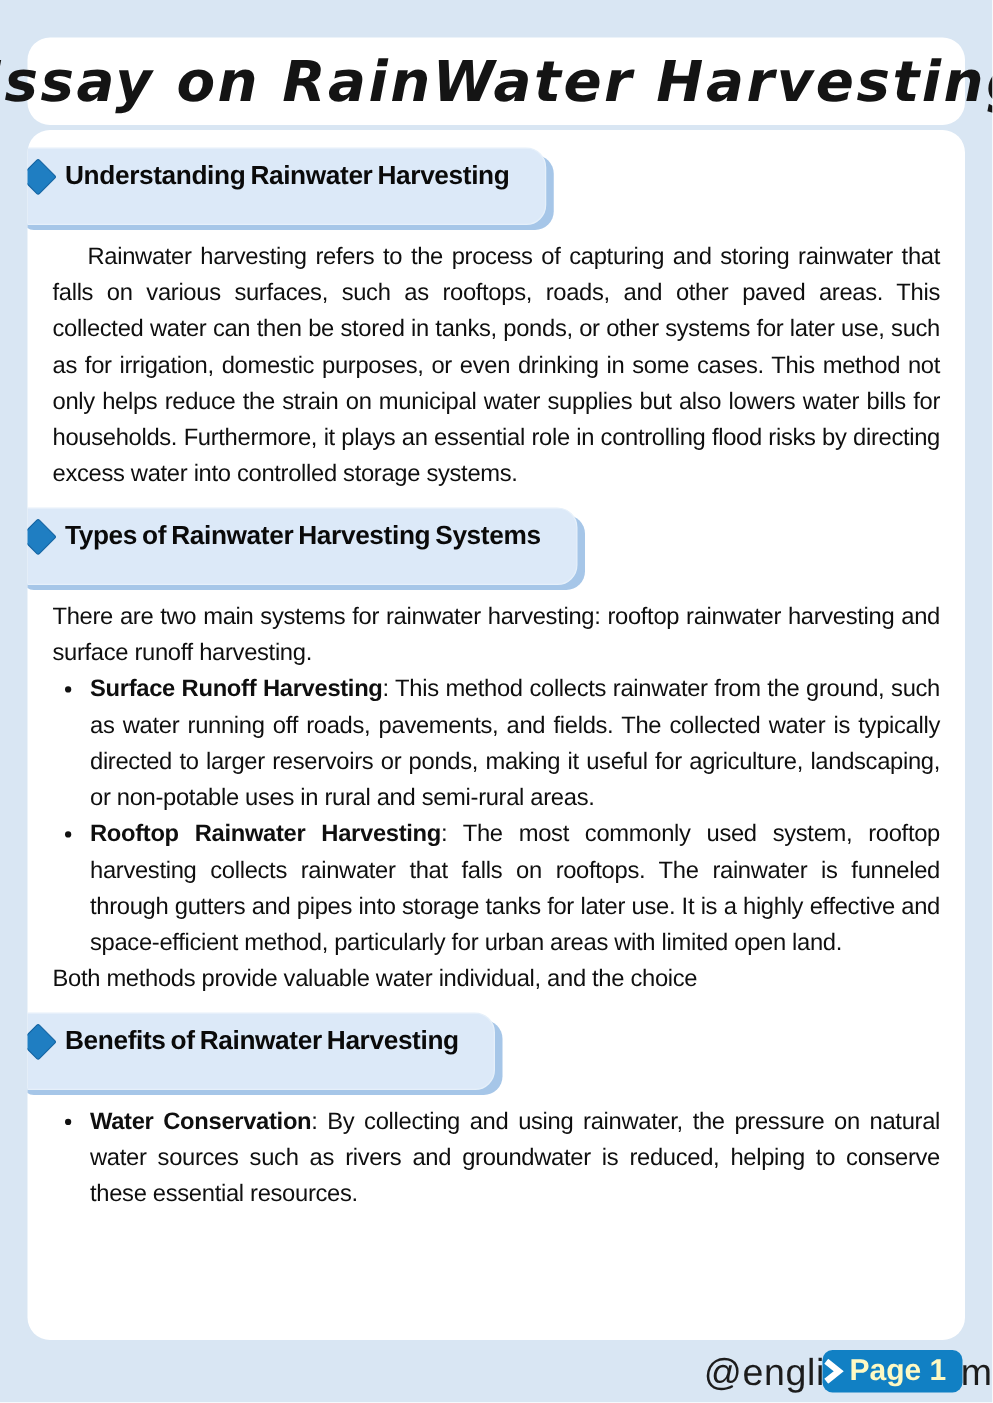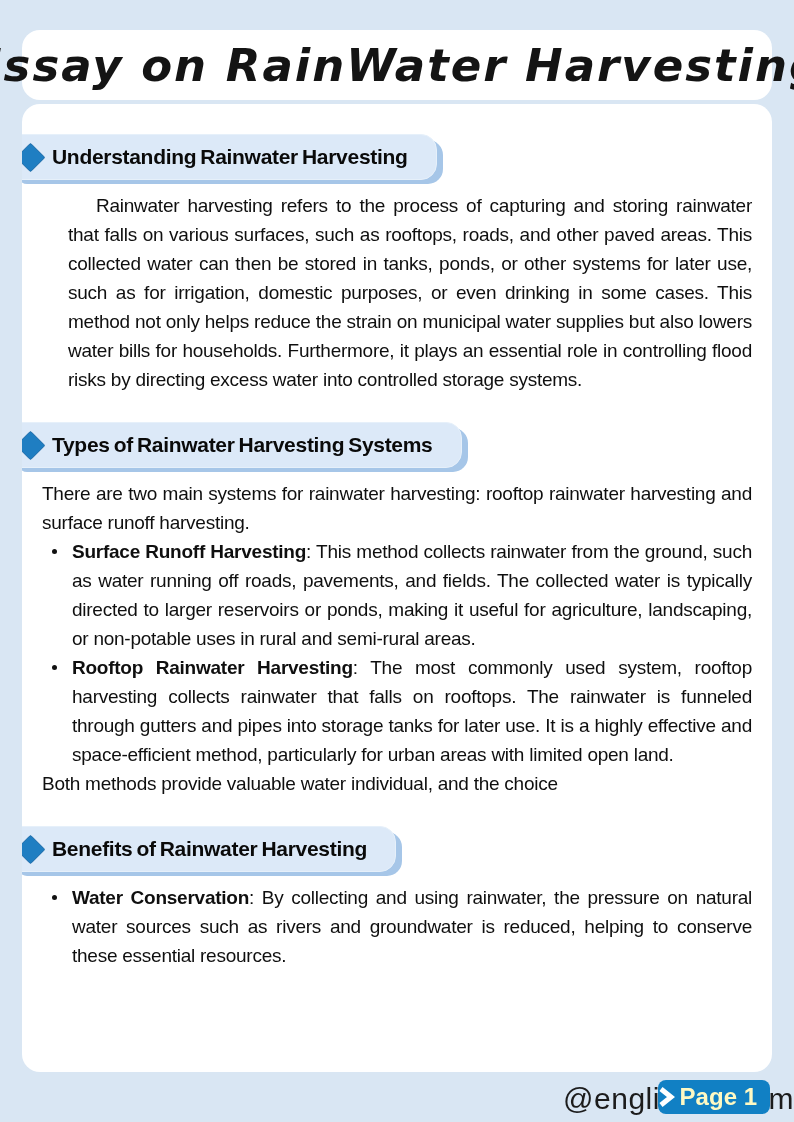--- a/index.html
+++ b/index.html
@@ -26,49 +26,49 @@
   
   .content-card{
     position:absolute;left:22px;top:104px;width:750px;height:968px;
     background:#ffffff;border-radius:18px;
     overflow:hidden;
   }
   .content{position:relative;padding:2px 20px 0 20px;}
   
   .section-band{
     position:relative;
-    margin:28px 0 11px -32px;
+    margin:12px 0 11px -32px;
     width:-moz-fit-content;width:fit-content;
     height:44px;
     background:#dce9f8;
     border:1px solid #e6f0fa;
     border-radius:10px 16px 16px 10px;
     box-shadow:7px 5px 0 -1px #a6c6e8;
     display:flex;align-items:center;gap:10px;
-    padding:0 28px 0 8px;
+    padding:0 28px 16px 8px;
   }
   .diamond-icon{
     width:21px;height:21px;flex:0 0 auto;
     background:#1f7ec2;
     border:1px solid #1565a3;
     transform:rotate(45deg) scale(.92);
     border-radius:2px;
   }
   .section-heading{
     font-size:21px;font-weight:700;color:#0a0a0a;
     letter-spacing:-0.3px;word-spacing:-1.5px;white-space:nowrap;
   }
   
   .para{
     font-size:19px;line-height:29px;
     letter-spacing:-0.25px;
     text-align:justify;
     margin:0;
   }
-  .para.indent{text-indent:28px;margin-left:26px;}
+  .para.indent{text-indent:28px;}
   .bullet{
     position:relative;
     font-size:19px;line-height:29px;letter-spacing:-0.25px;
     text-align:justify;
     padding-left:30px;margin:0;
   }
   .bullet-dot{
     position:absolute;left:10px;top:12px;
     width:5px;height:5px;border-radius:50%;
     background:#111;

